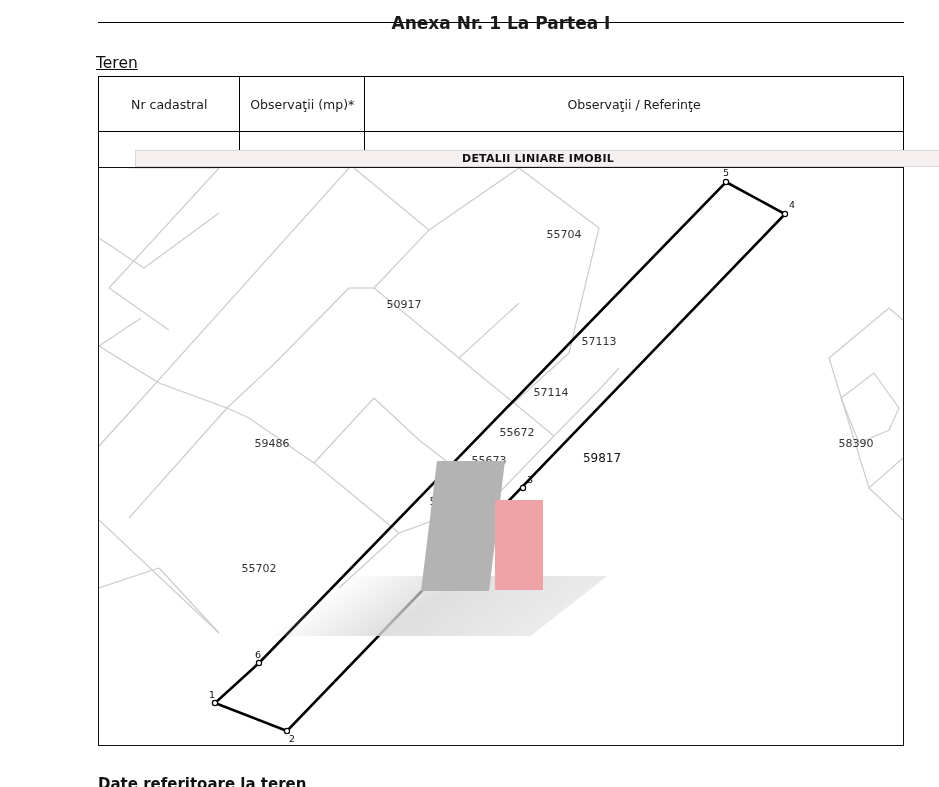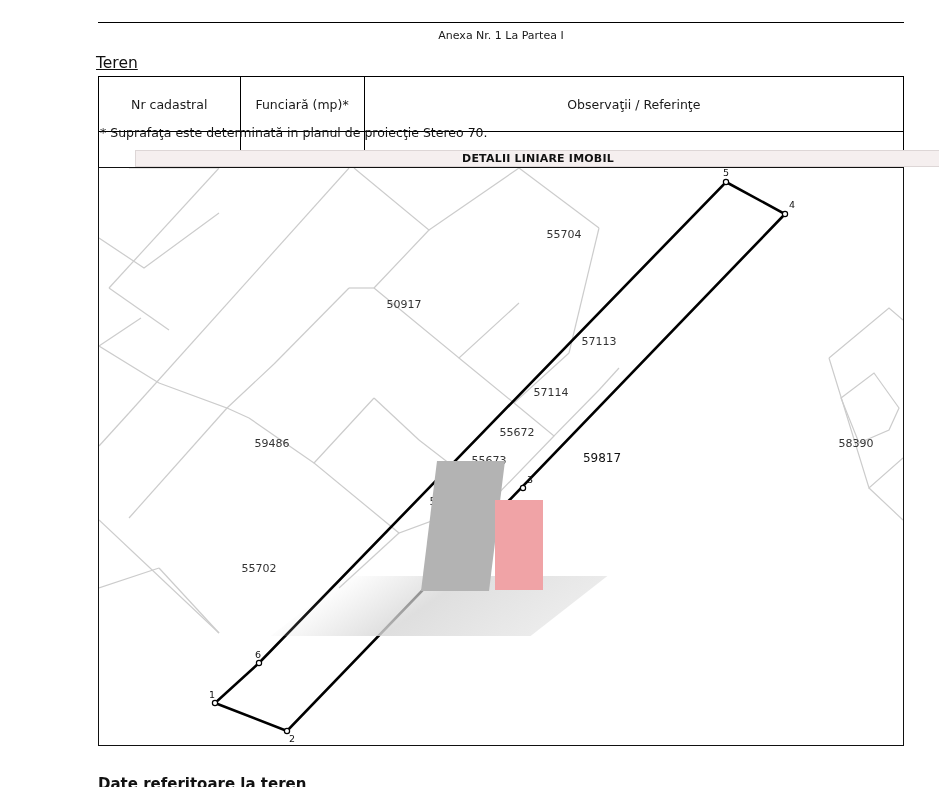--- a/index.html
+++ b/index.html
@@ -35,26 +35,26 @@
   }
   .header-rule {
     position: absolute;
     top: 22px;
     left: 98px;
     width: 806px;
     border-top: 1px solid #000;
   }
   .anexa-title {
     position: absolute;
-    top: 29px;
+    top: 13px;
     left: 98px;
     width: 806px;
     text-align: center;
-    font-weight: normal;
-    font-size: 11px;
+    font-weight: bold;
+    font-size: 17px;
   }
   .section-title {
     position: absolute;
     top: 54px;
     left: 96px;
     font-size: 15.5px;
     color: #111;
     text-decoration: underline;
   }
   
@@ -198,34 +198,33 @@
 <div class="page">
 
   <div class="header-rule"></div>
   <div class="anexa-title">Anexa Nr. 1 La Partea I</div>
   <div class="section-title">Teren</div>
 
   <table class="tbl">
     <thead>
       <tr>
         <th class="col-a">Nr cadastral</th>
-        <th class="col-b">Funciară (mp)*</th>
+        <th class="col-b">Observaţii (mp)*</th>
         <th class="col-c">Observaţii / Referinţe</th>
       </tr>
     </thead>
     <tbody>
       <tr>
         <td>59817</td>
         <td>8.556</td>
         <td></td>
       </tr>
     </tbody>
   </table>
 
-  <div class="note">* Suprafaţa este determinată in planul de proiecţie Stereo 70.</div>
 
   <div class="plan-band">DETALII LINIARE IMOBIL</div>
 
   <div class="plan-box">
     <svg width="804" height="577" viewBox="0 0 804 577">
 
       <g stroke="#cccccc" stroke-width="1.2" fill="none">
         <path d="M 30 0 L 120 0"></path>
         <path d="M 120 0 L 10 120"></path>
         <path d="M 250 0 L 30 245"></path>

